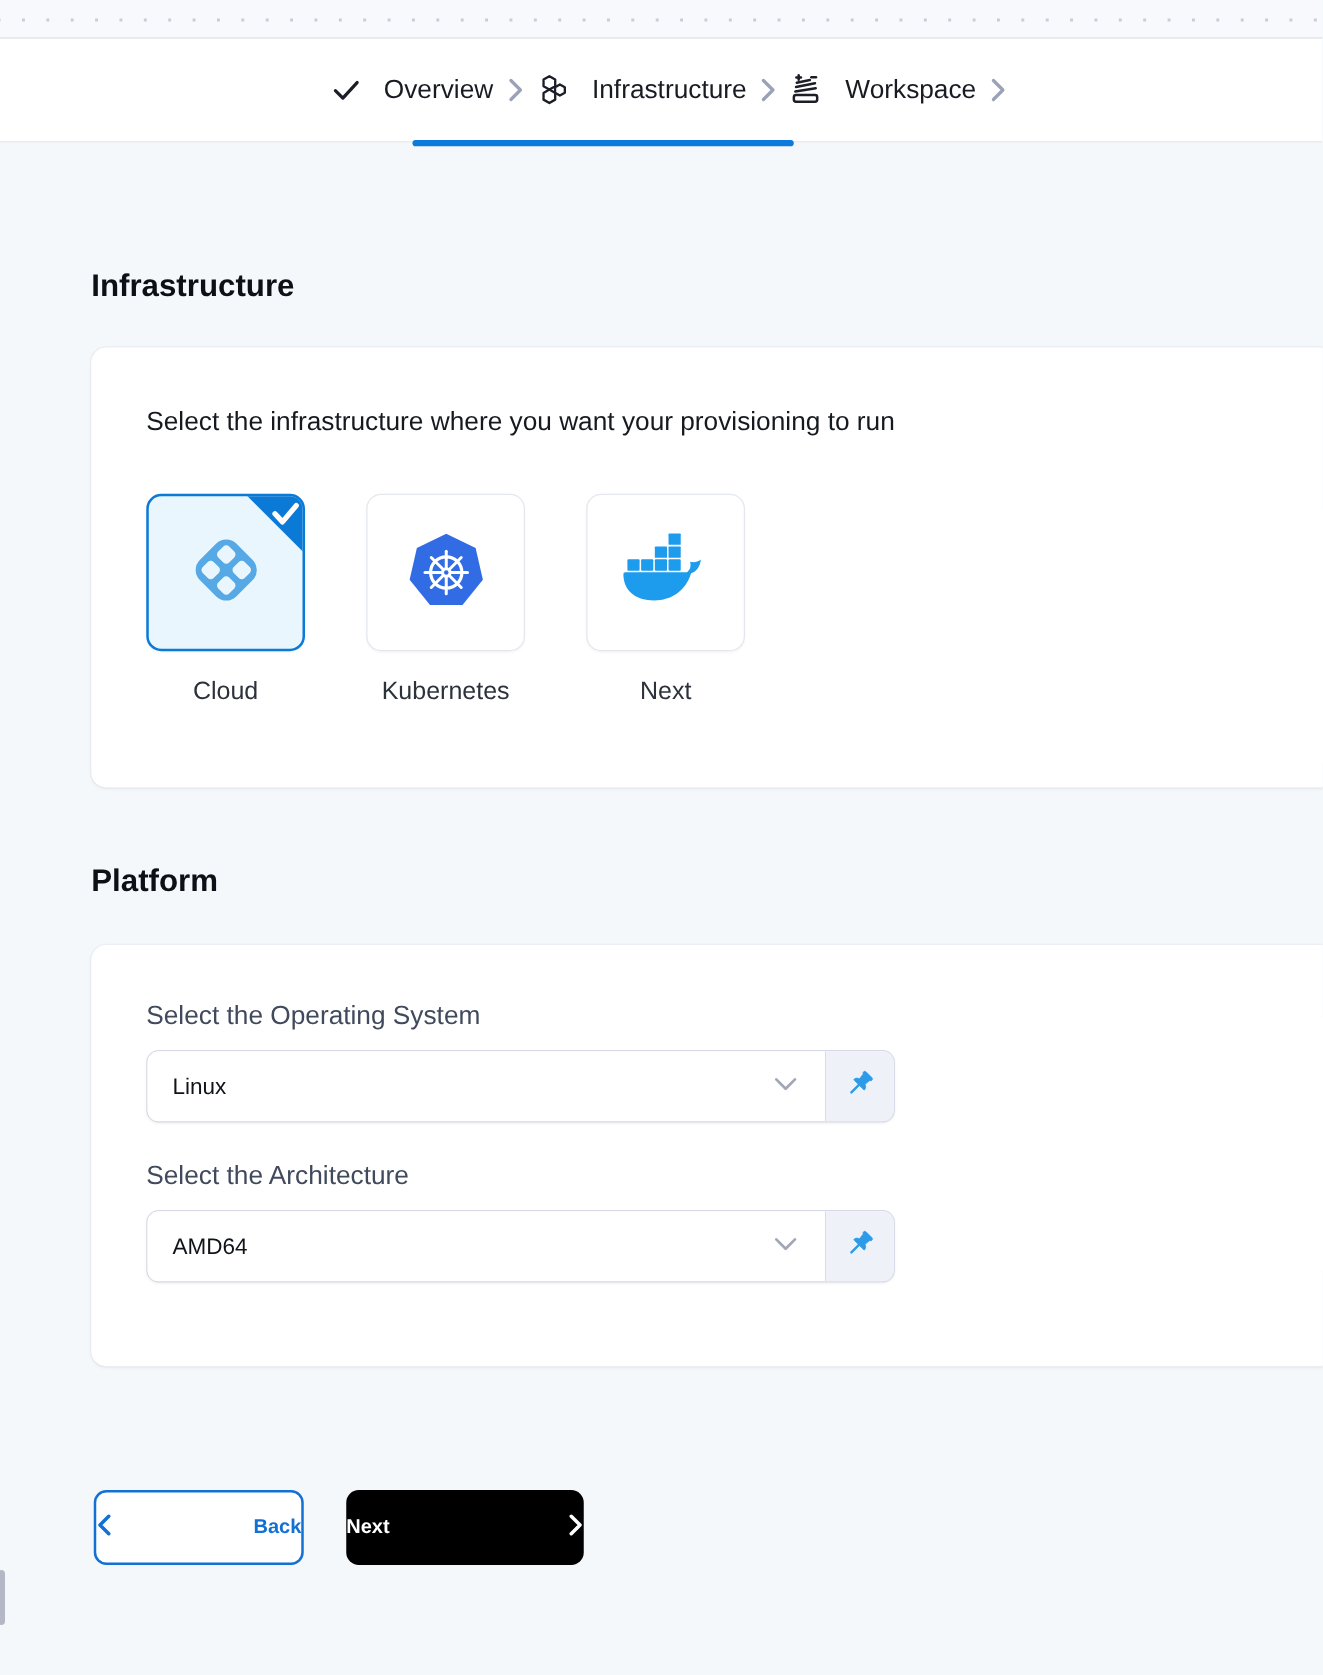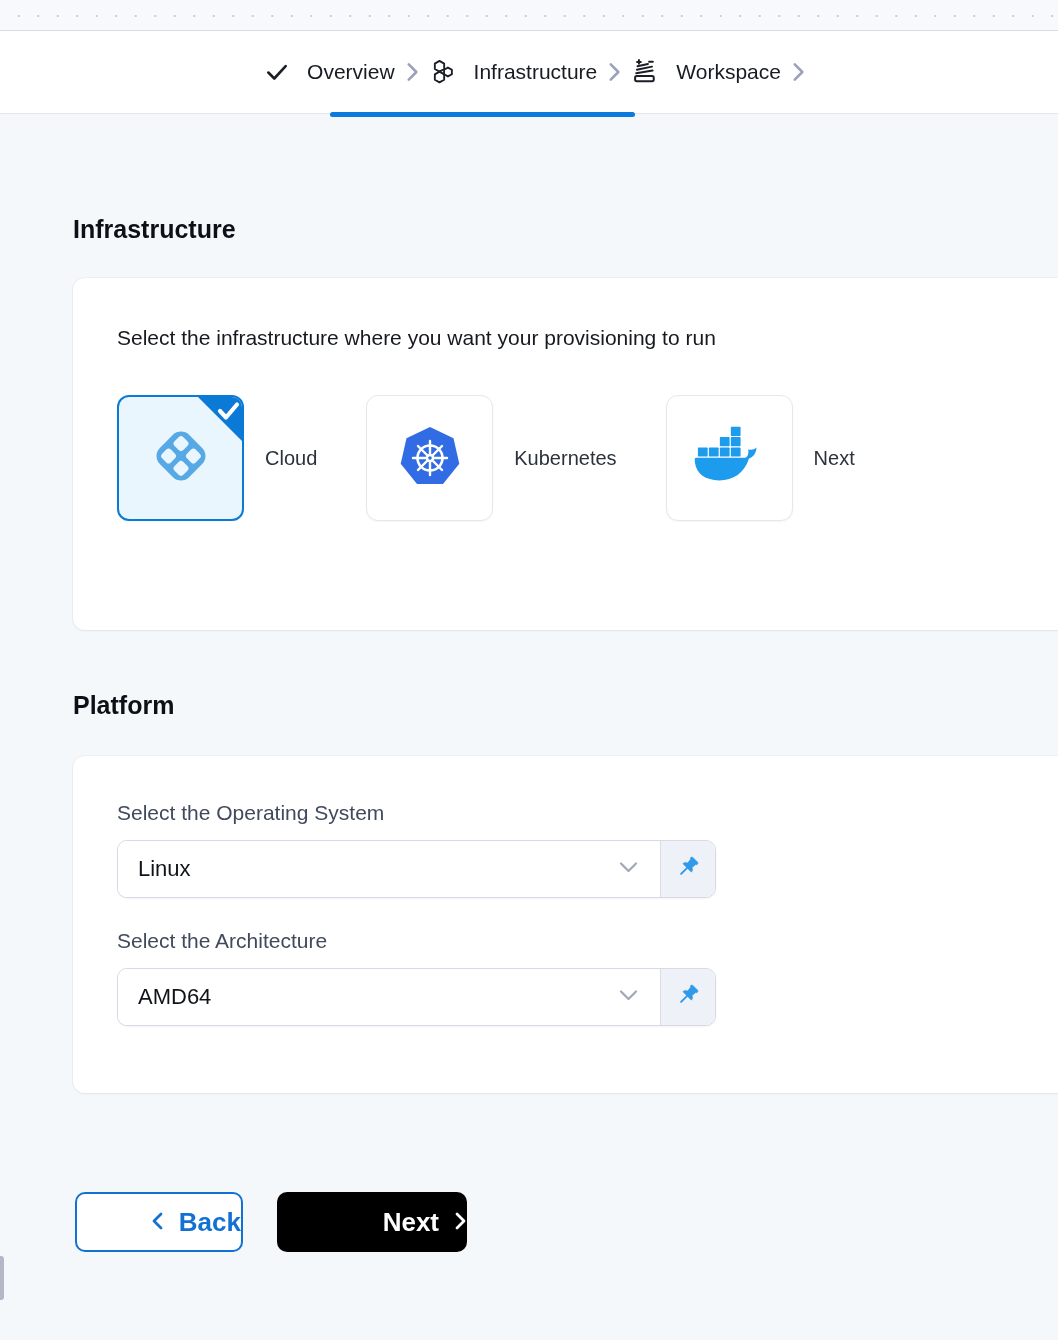--- a/index.html
+++ b/index.html
@@ -66,21 +66,21 @@
     background:#ffffff;
     border-radius:12px;
     margin-left:73px;
     margin-right:-16px;
     box-shadow:0 0 0 1px rgba(20,30,50,.03), 0 1px 3px rgba(16,24,40,.05);
   }
   .card.infra{ margin-top:34px; height:352px; padding:47px 0 0 44px; }
   .card.platform{ margin-top:36px; height:337px; padding:44px 0 0 44px; }
   .prompt{ font-size:21px; color:#16191f; line-height:25px; }
   .tiles{ display:flex; gap:49px; margin-top:45px; }
-  .tile-col{ display:flex; flex-direction:row; align-items:center; gap:21px; }
+  .tile-col{ display:flex; flex-direction:column; align-items:center; gap:21px; }
   .tile{
     width:127px; height:126px;
     background:#ffffff;
     border:1px solid #e4e7ee;
     border-radius:12px;
     display:flex; align-items:center; justify-content:center;
     cursor:pointer;
     position:relative;
     overflow:hidden;
     box-shadow:0 1px 2px rgba(16,24,40,.04);
@@ -107,35 +107,35 @@
   .combo-select{
     flex:1;
     display:flex;
     align-items:center;
     justify-content:space-between;
     padding:0 22px 0 20px;
     border-right:1px solid #d9dce8;
     cursor:pointer;
     background:#ffffff;
   }
-  .combo-value{ font-size:22px; color:#101319; }
+  .combo-value{ font-size:18px; color:#101319; }
   .pin-btn{
     width:54px;
     background:#eef1f8;
     display:flex; align-items:center; justify-content:center;
     cursor:pointer;
   }
   
   .footer-actions{ display:flex; gap:34px; margin:99px 0 0 75px; }
   .btn{
     height:60px;
     border-radius:10px;
-    display:flex; align-items:center; justify-content:flex-end;
+    display:flex; align-items:center; justify-content:space-between;
     gap:14px;
-    font-size:26px;
+    font-size:16px;
     font-weight:700;
     cursor:pointer;
     border:none;
     font-family:"Liberation Sans", sans-serif;
   }
   .btn-back{
     width:168px;
     background:#ffffff;
     border:2px solid #1271d2;
     color:#1271d2;

